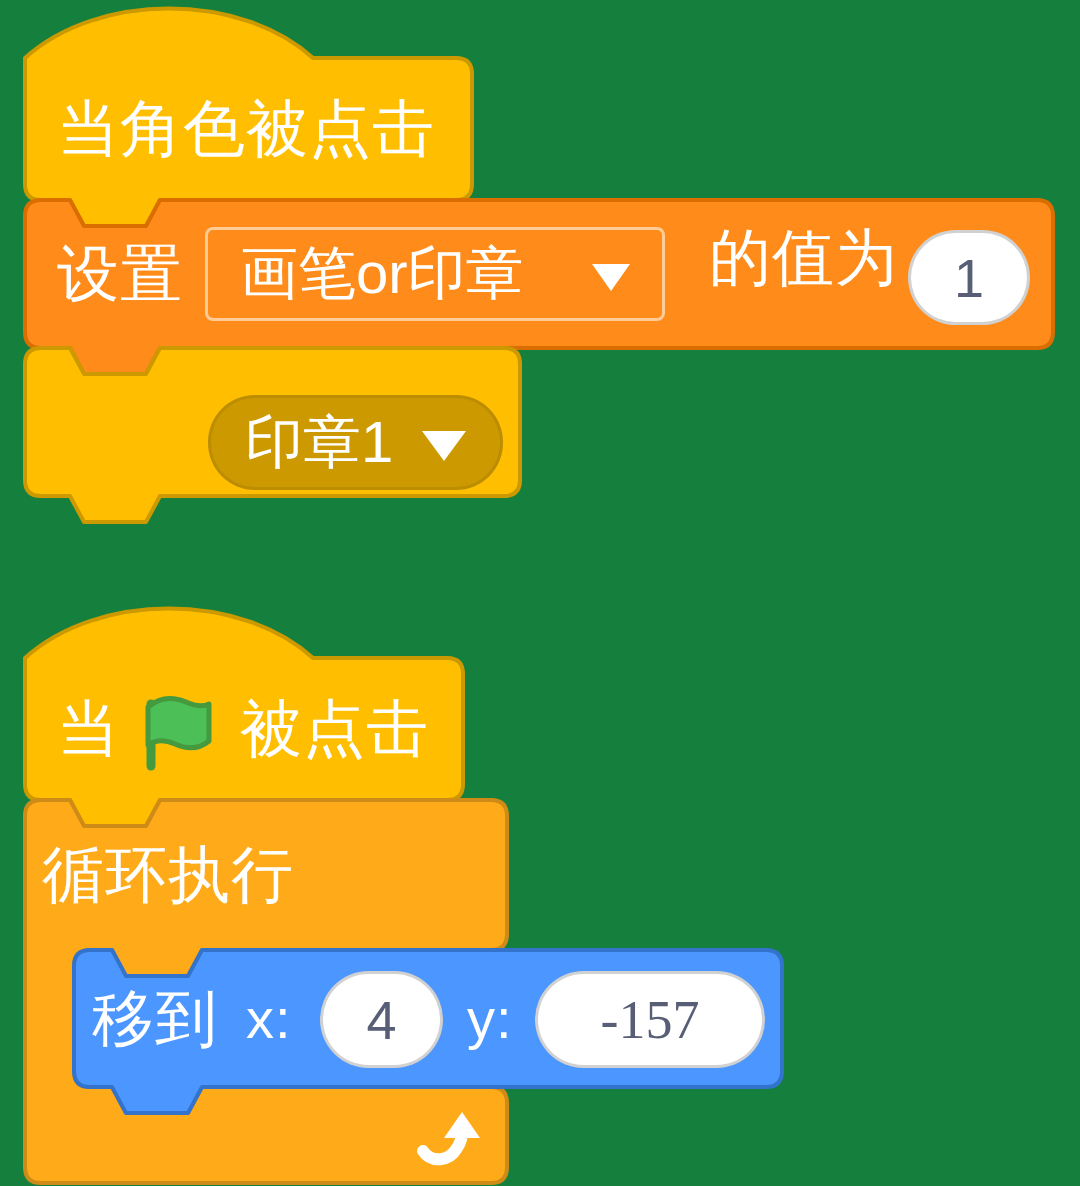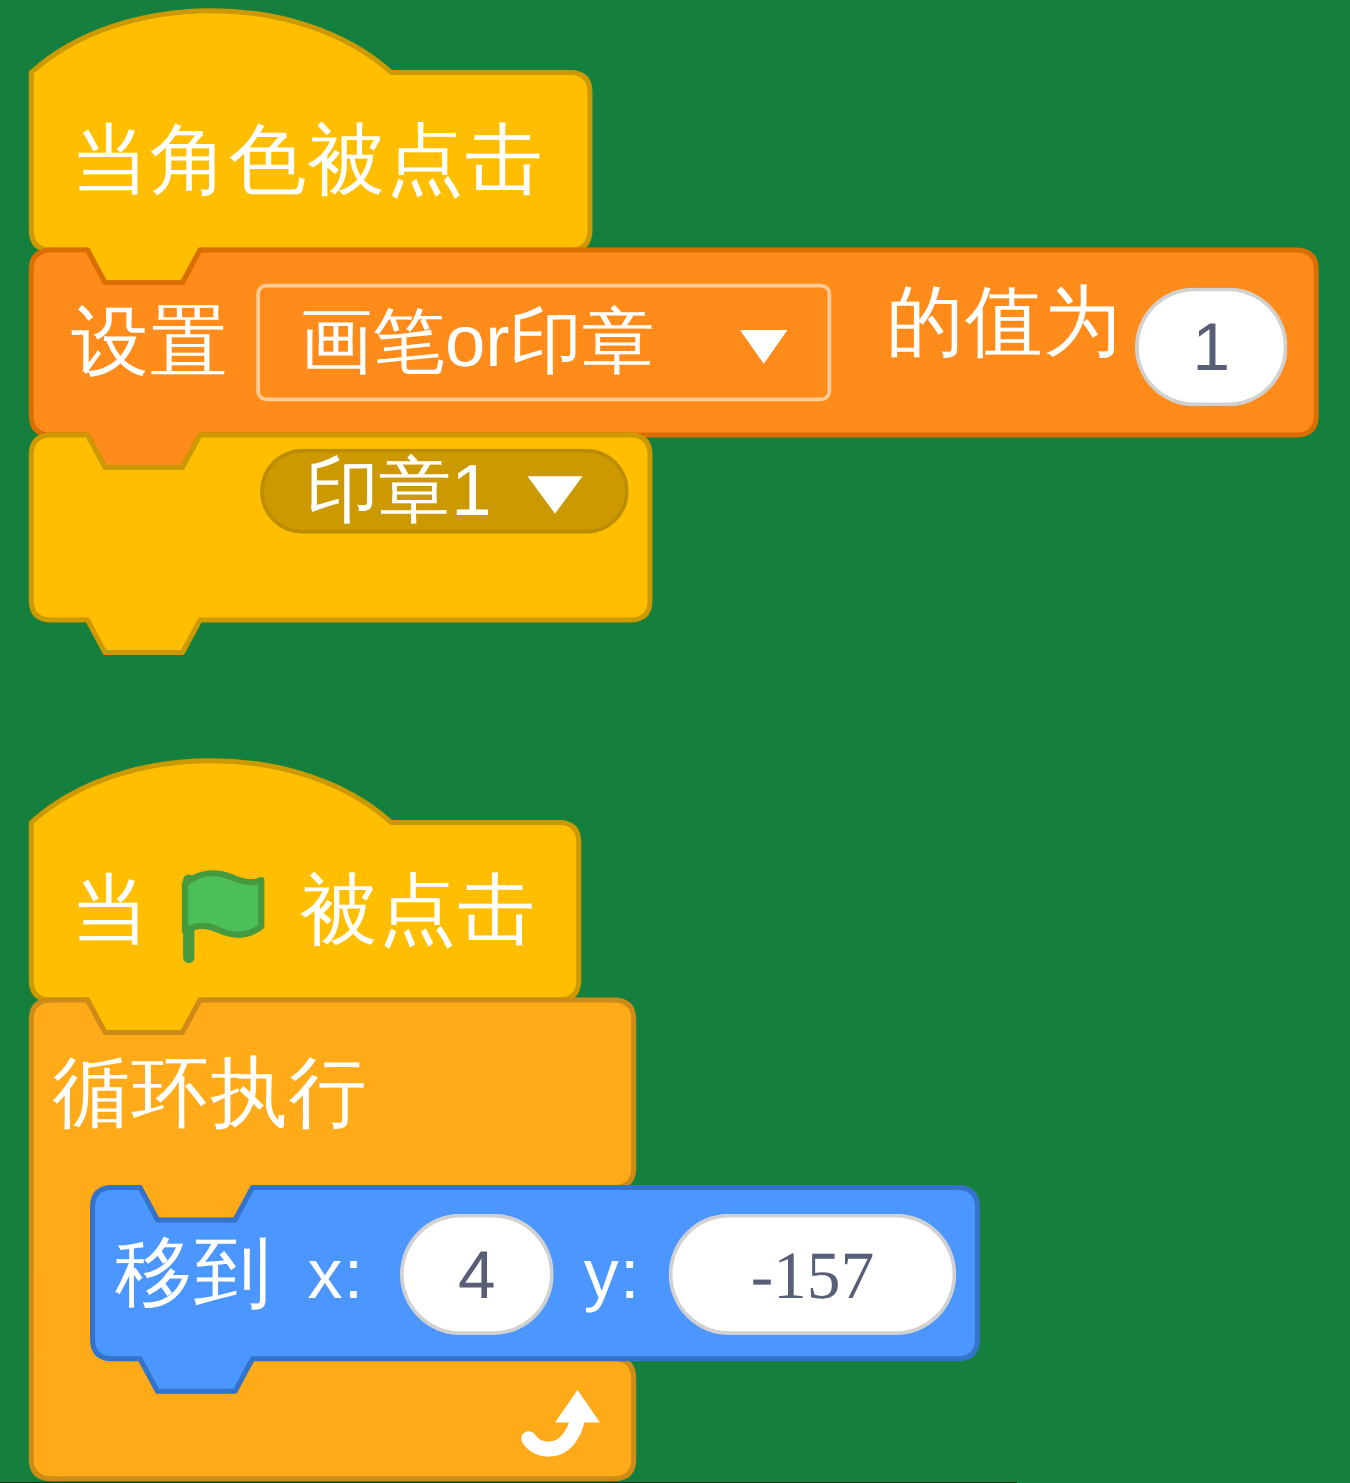--- a/index.html
+++ b/index.html
@@ -118,21 +118,21 @@
     <span class="tri"></span>
   </div>
 
   <div class="lbl" style="left:688px;top:223px;margin-left:21px;">的值为</div>
 
   <div class="num-oval" style="left: 908px; top: 230px; width: 122px; height: 95px; color: rgb(87, 94, 117); background-color: rgb(255, 255, 255);">
     <span>1</span>
   </div>
 
 
-  <div class="dropdown-pill" style="left: 208px; top: 359px; width: 295px; height: 68px; background-color: rgb(204, 153, 0);">
+  <div class="dropdown-pill" style="left: 208px; top: 395px; width: 295px; height: 95px; background-color: rgb(204, 153, 0);">
     <span>印章1</span>
     <span class="tri tri-lg"></span>
   </div>
 
   <div class="lbl" style="left:57px;top:694px;">当</div>
 
   <div class="lbl" style="left:240px;top:694px;">被点击</div>
 
   <div class="lbl" style="left:42px;top:840px;">循环执行</div>
 

